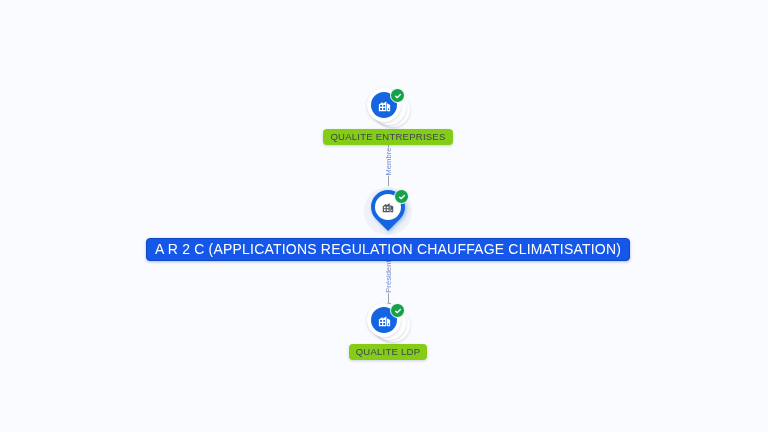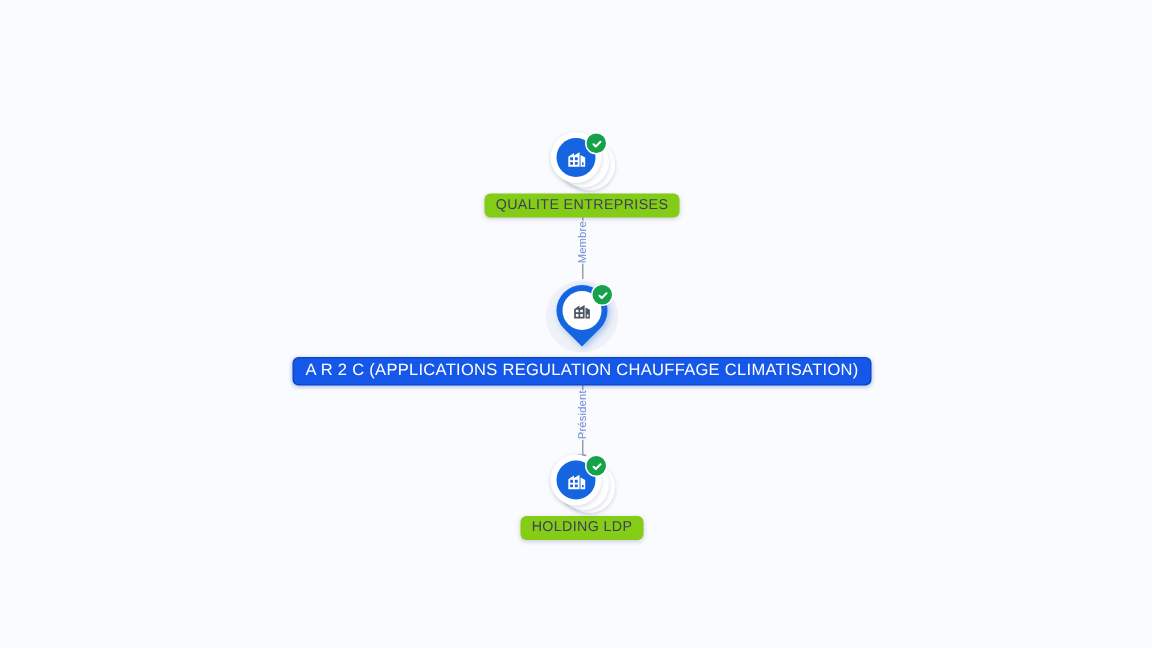--- a/index.html
+++ b/index.html
@@ -165,21 +165,21 @@
   .pin-wrap .badge { left: 33px; top: 3px; }
 
   
   .bar {
     margin-top: -2px;
     padding: 2px 8px 3px;
     background: #1557e8;
     border: 1px solid #0f47c9;
     border-radius: 4px;
     color: #ffffff;
-    font-size: 11px;
+    font-size: 14px;
     letter-spacing: .2px;
     white-space: nowrap;
     box-shadow: 0 1px 3px rgba(15,71,201,.35);
     z-index: 7;
   }
 </style>
 </head>
 <body>
 
 <div id="graph-canvas">
@@ -241,16 +241,16 @@
           <path fill="#ffffff" d="M3 21V10.5l6-4.2V9l6-3.3V21H3zm2-2h3v-3H5v3zm0-5h3v-3H5v3zm5 5h3v-3h-3v3zm0-5h3v-3h-3v3z"></path>
           <path fill="#ffffff" d="M16 21V8.5l5 2.6V21h-5zm1.6-2h1.8v-2.4h-1.8V19z"></path>
         </svg>
       </div>
       <div class="badge">
         <svg width="8" height="8" viewBox="0 0 24 24" aria-hidden="true">
           <path fill="none" stroke="#ffffff" stroke-width="4" stroke-linecap="round" stroke-linejoin="round" d="M5 12.5l4.5 4.5L19 7.5"></path>
         </svg>
       </div>
     </div>
-    <div class="chip">HOLDING LDP</div>
+    <div class="chip">QUALITE LDP</div>
   </div>
 
 </div>
 
 </body></html>

